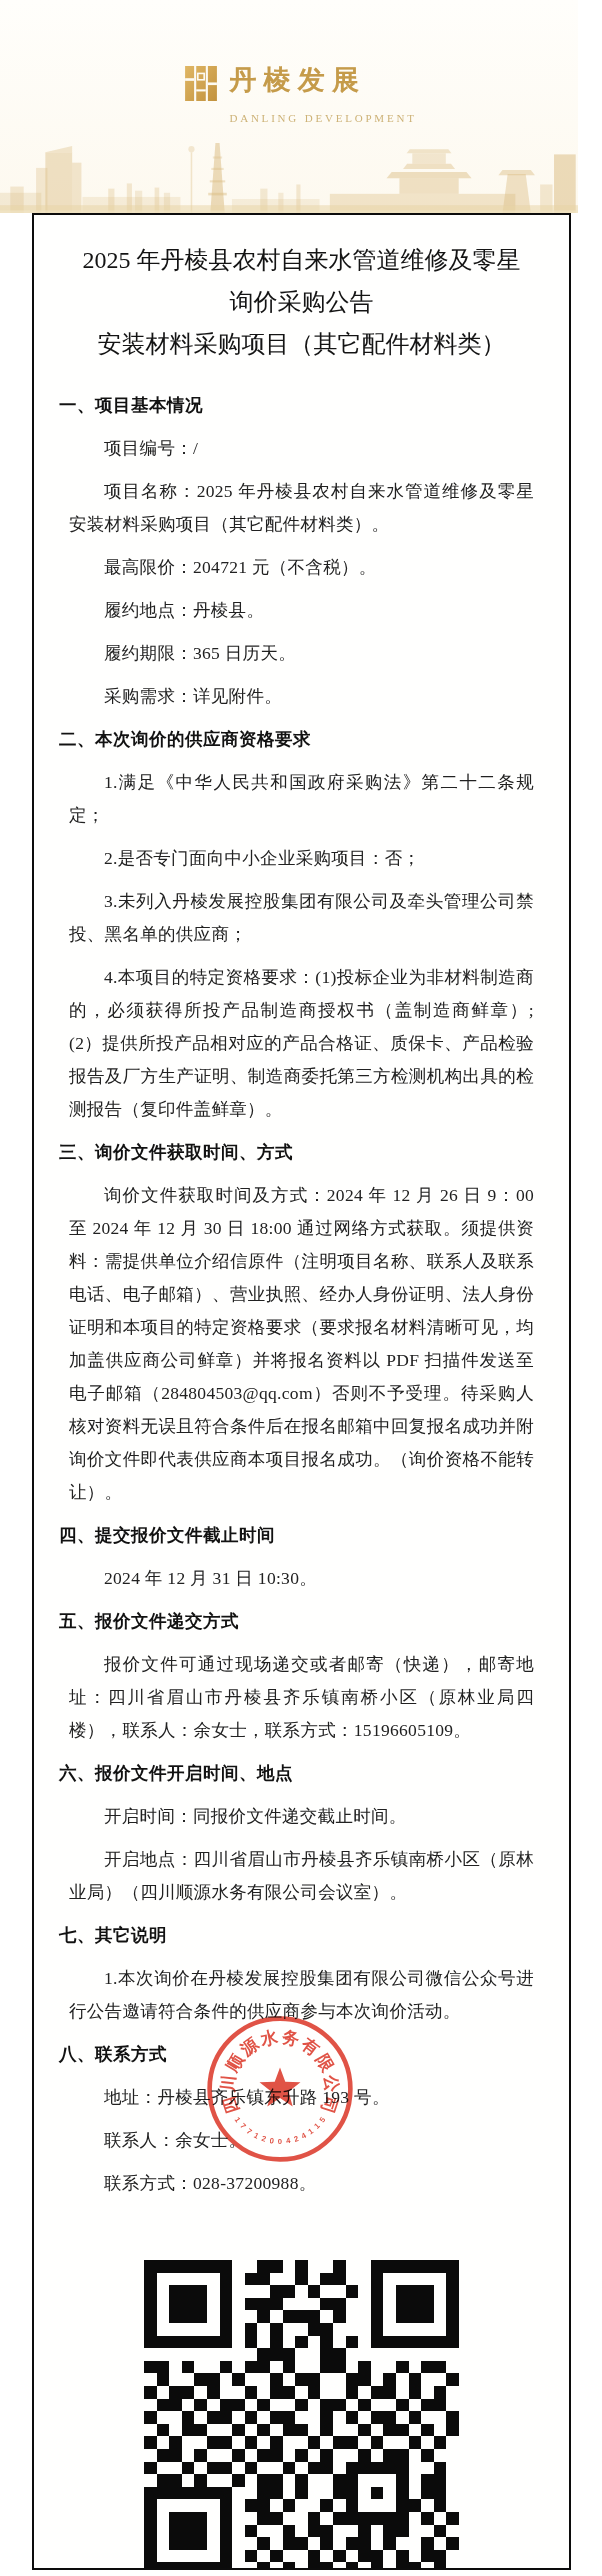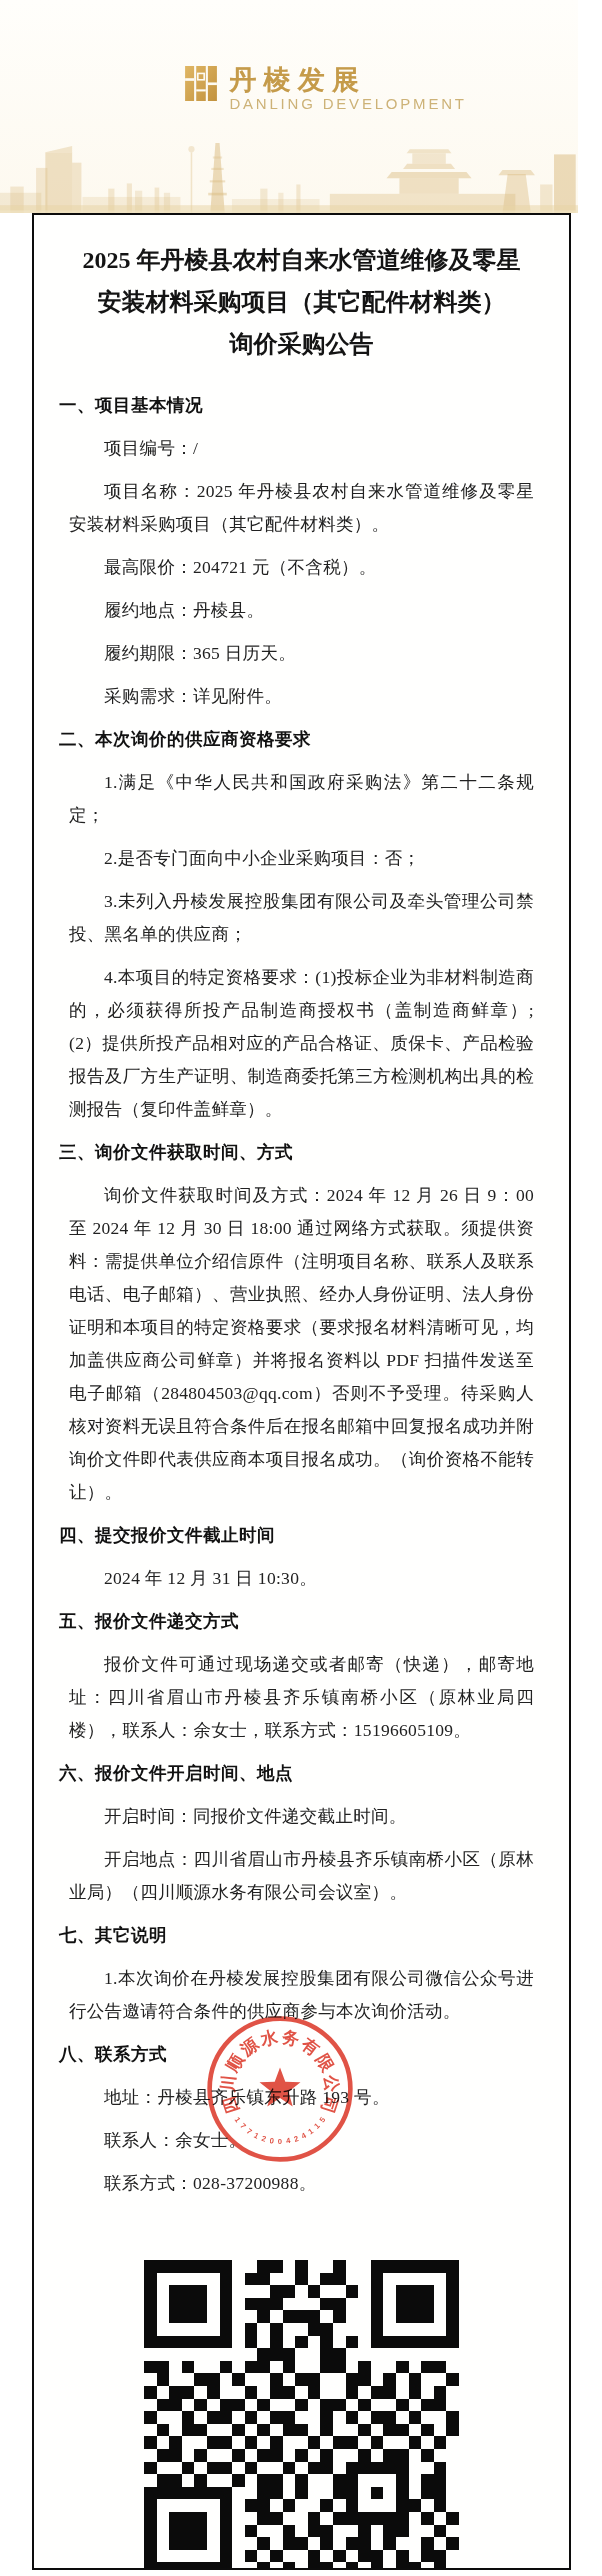--- a/index.html
+++ b/index.html
@@ -15,34 +15,34 @@
     background:linear-gradient(#fffefb,#fdf9ef);
   }
   .logo{position:absolute;left:185px;top:66px;display:flex;align-items:flex-start;gap:12.4px;}
   .logo-icon{width:32px;height:35px;display:block;}
   .logo-cn{
     font-family:"Liberation Serif",serif;font-weight:700;
     font-size:27px;line-height:29px;letter-spacing:7.2px;color:var(--gold);
     text-shadow:0 0 0.5px rgba(197,155,74,.4);white-space:nowrap;
   }
   .logo-en{
-    font-family:Liberation Sans, sans-serif;font-size:15px;letter-spacing:2.8px;
-    color:#cdb277;margin-top:0;white-space:nowrap;
+    font-family:Liberation Serif, serif;font-size:11px;letter-spacing:2.8px;
+    color:#cdb277;margin-top:17px;white-space:nowrap;
   }
   .skyline{position:absolute;left:0;top:143px;width:603px;height:70px;display:block;}
   
   .doc{
     position:relative;box-sizing:border-box;
     width:539px;height:2357px;margin:0 32px;
     border:2.1px solid #0c0c0c;background:#fffffe;
     padding:12.4px 25px 0 25px;overflow:hidden;
   }
   .title{
     margin:11.3px 0 24px 0;text-align:center;
-    font-size:24px;line-height:42px;font-weight:700;color:#141414;
+    font-size:24px;line-height:42px;font-weight:400;color:#141414;
     font-family:"Liberation Serif",serif;
   }
   .title span{display:block;}
   .sec h2{
     font-family:"Liberation Sans","DejaVu Sans",sans-serif;
     font-size:17.5px;line-height:33px;margin:0 0 0 0;
     font-weight:700;color:#121212;letter-spacing:0.5px;
   }
   .sec p{
     font-size:17.5px;line-height:33px;margin:10px;text-indent:2em;
@@ -134,22 +134,22 @@
         <rect x="0" y="120" width="1170" height="15" fill="#e7d3a4" opacity=".5"></rect>
         <rect x="0" y="130" width="1170" height="5" fill="#f2e6c8" opacity=".6"></rect>
       </g>
     </svg>
   </header>
 
   <main class="doc">
 
     <h1 class="title">
       <span>2025 年丹棱县农村自来水管道维修及零星</span>
+      <span>询价采购公告</span>
       <span>安装材料采购项目（其它配件材料类）</span>
-      <span>询价采购公告</span>
     </h1>
 
     <section class="sec">
       <h2>一、项目基本情况</h2>
       <p>项目编号：/</p>
       <p>项目名称：2025 年丹棱县农村自来水管道维修及零星安装材料采购项目（其它配件材料类）。</p>
       <p>最高限价：204721 元（不含税）。</p>
       <p>履约地点：丹棱县。</p>
       <p>履约期限：365 日历天。</p>
       <p>采购需求：详见附件。</p>

